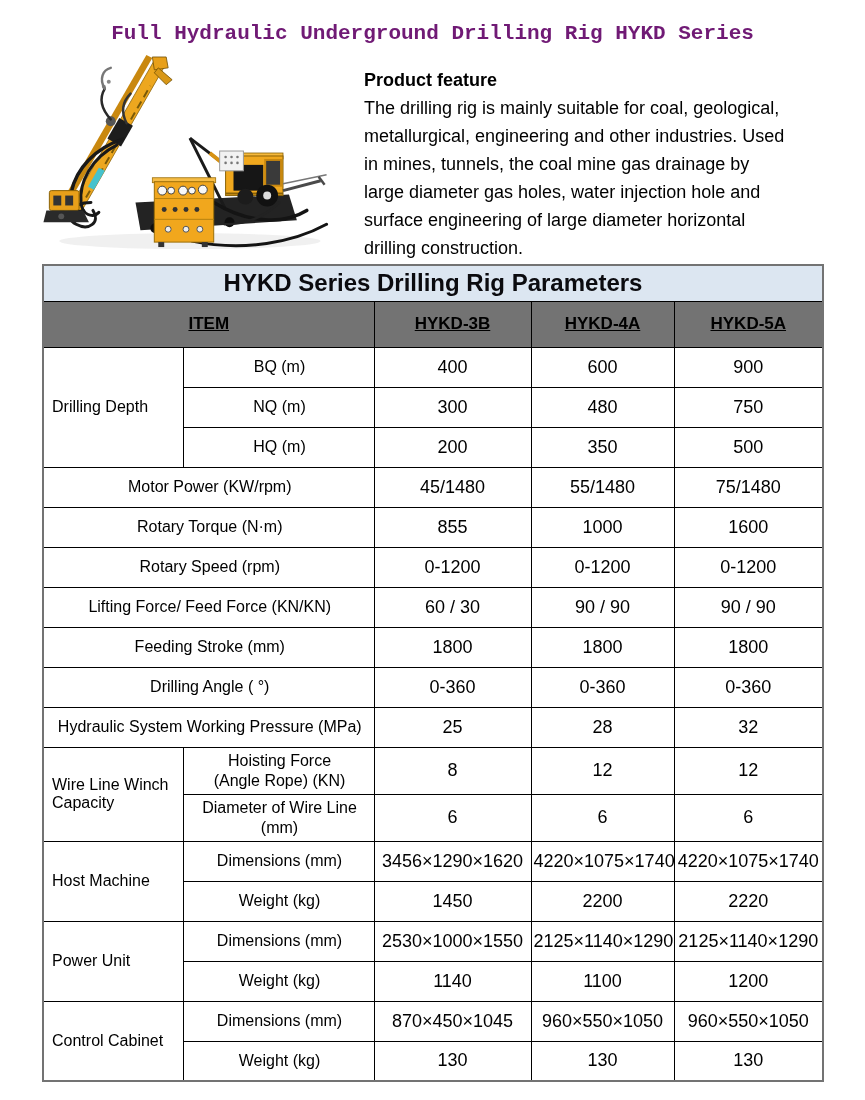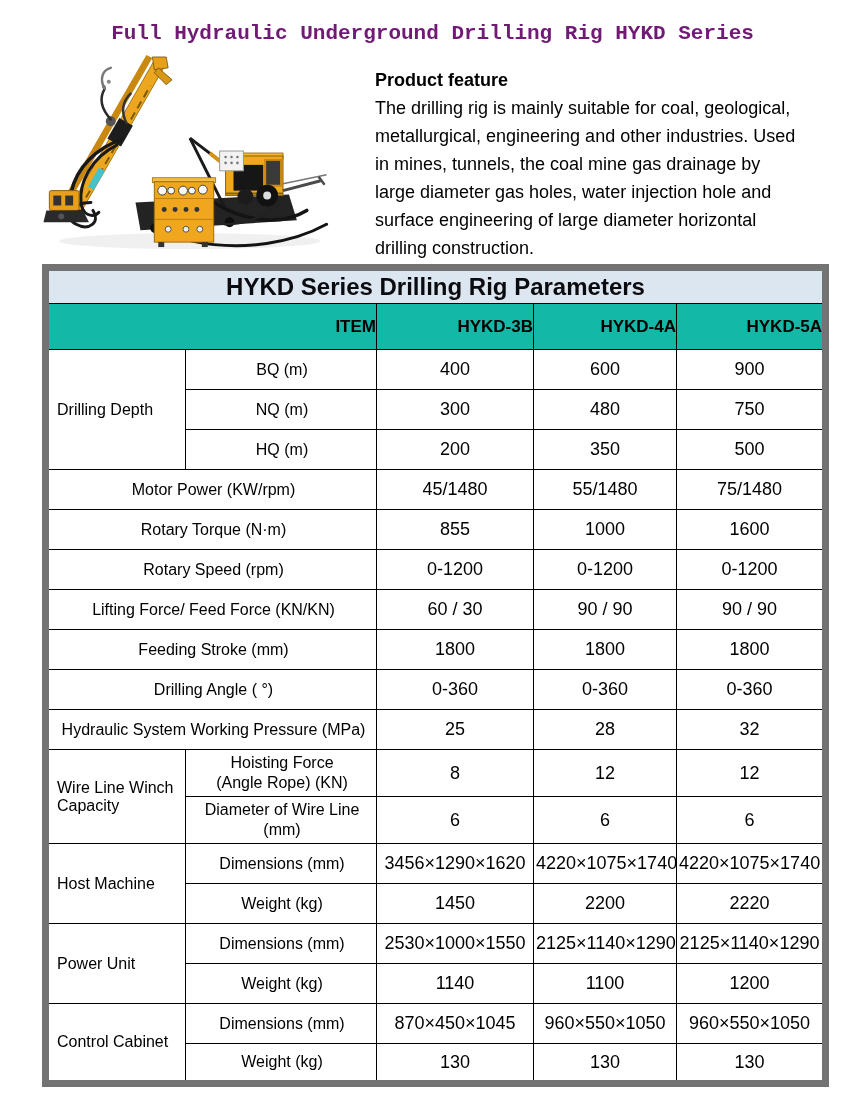--- a/index.html
+++ b/index.html
@@ -30,59 +30,60 @@
   }
   .rig-figure {
     width: 290px;
     height: 198px;
     margin-left: 40px;
     flex: none;
   }
   .rig-figure svg { width: 100%; height: 100%; display: block; }
   .feature {
     width: 492px;
-    margin-left: 45px;
+    margin-left: 34px;
     margin-top: 12px;
   }
   .feature-heading {
     font-size: 18px;
     font-weight: bold;
     line-height: 28px;
   }
   .feature-body {
     font-size: 18px;
     line-height: 28px;
     white-space: pre-line;
   }
   table.params {
     margin-left: 42px;
     margin-top: 8px;
     width: 780px;
     border-collapse: collapse;
     table-layout: fixed;
-    border: 7px solid #737373;
+    border: 2px solid #737373;
   }
   table.params th, table.params td {
     border: 1px solid #000000;
     vertical-align: middle;
   }
   tr.title-row th {
     height: 36px;
     background: #dce6f1;
     font-size: 24px;
     font-weight: bold;
     text-align: center;
     color: #0b0b0f;
   }
   tr.col-head th {
     height: 46px;
     font-size: 17px;
     font-weight: bold;
-    text-align: right;
-    background: #14b8a6;
+    text-align: center;
+    background: #737373;
+    text-decoration: underline;
   }
   tbody tr { height: 40px; }
   td.group-cell, td.label-cell {
     font-size: 16px;
     text-align: left;
     padding: 3px 6px 3px 8px;
     background: #ffffff;
   }
   td.label-cell { white-space: pre-line; line-height: 20px; text-align: center; }
   td.value-cell {

